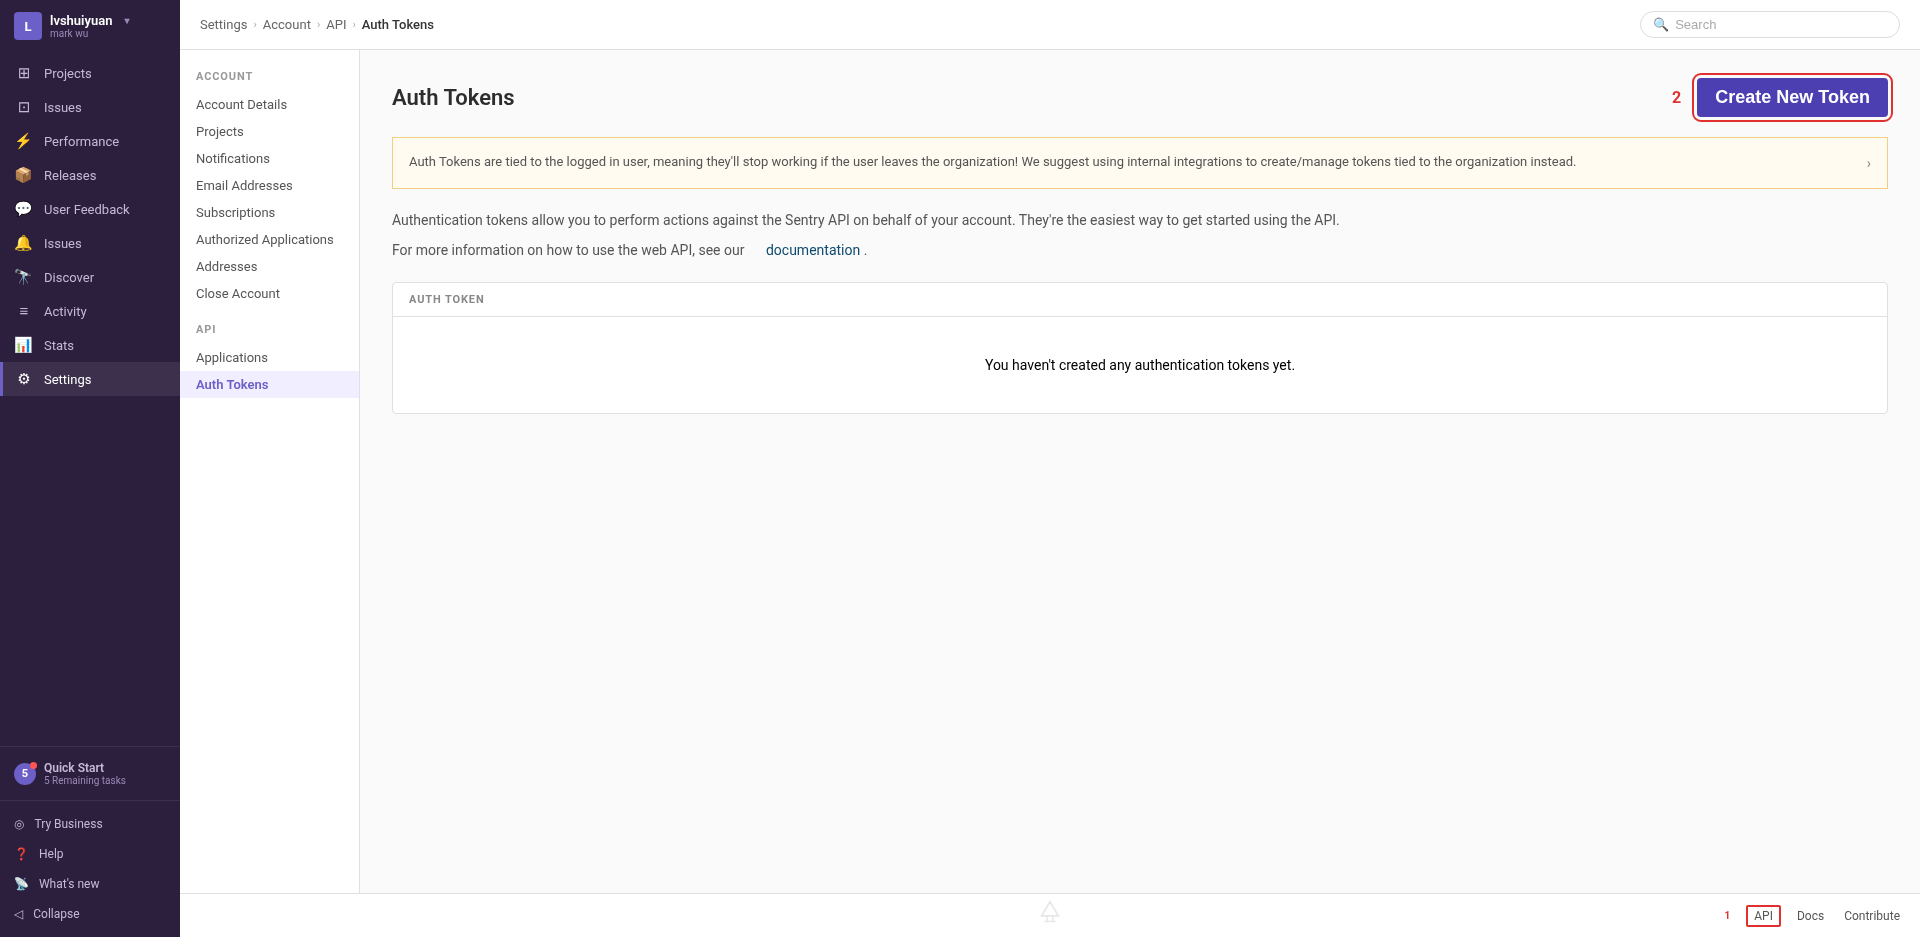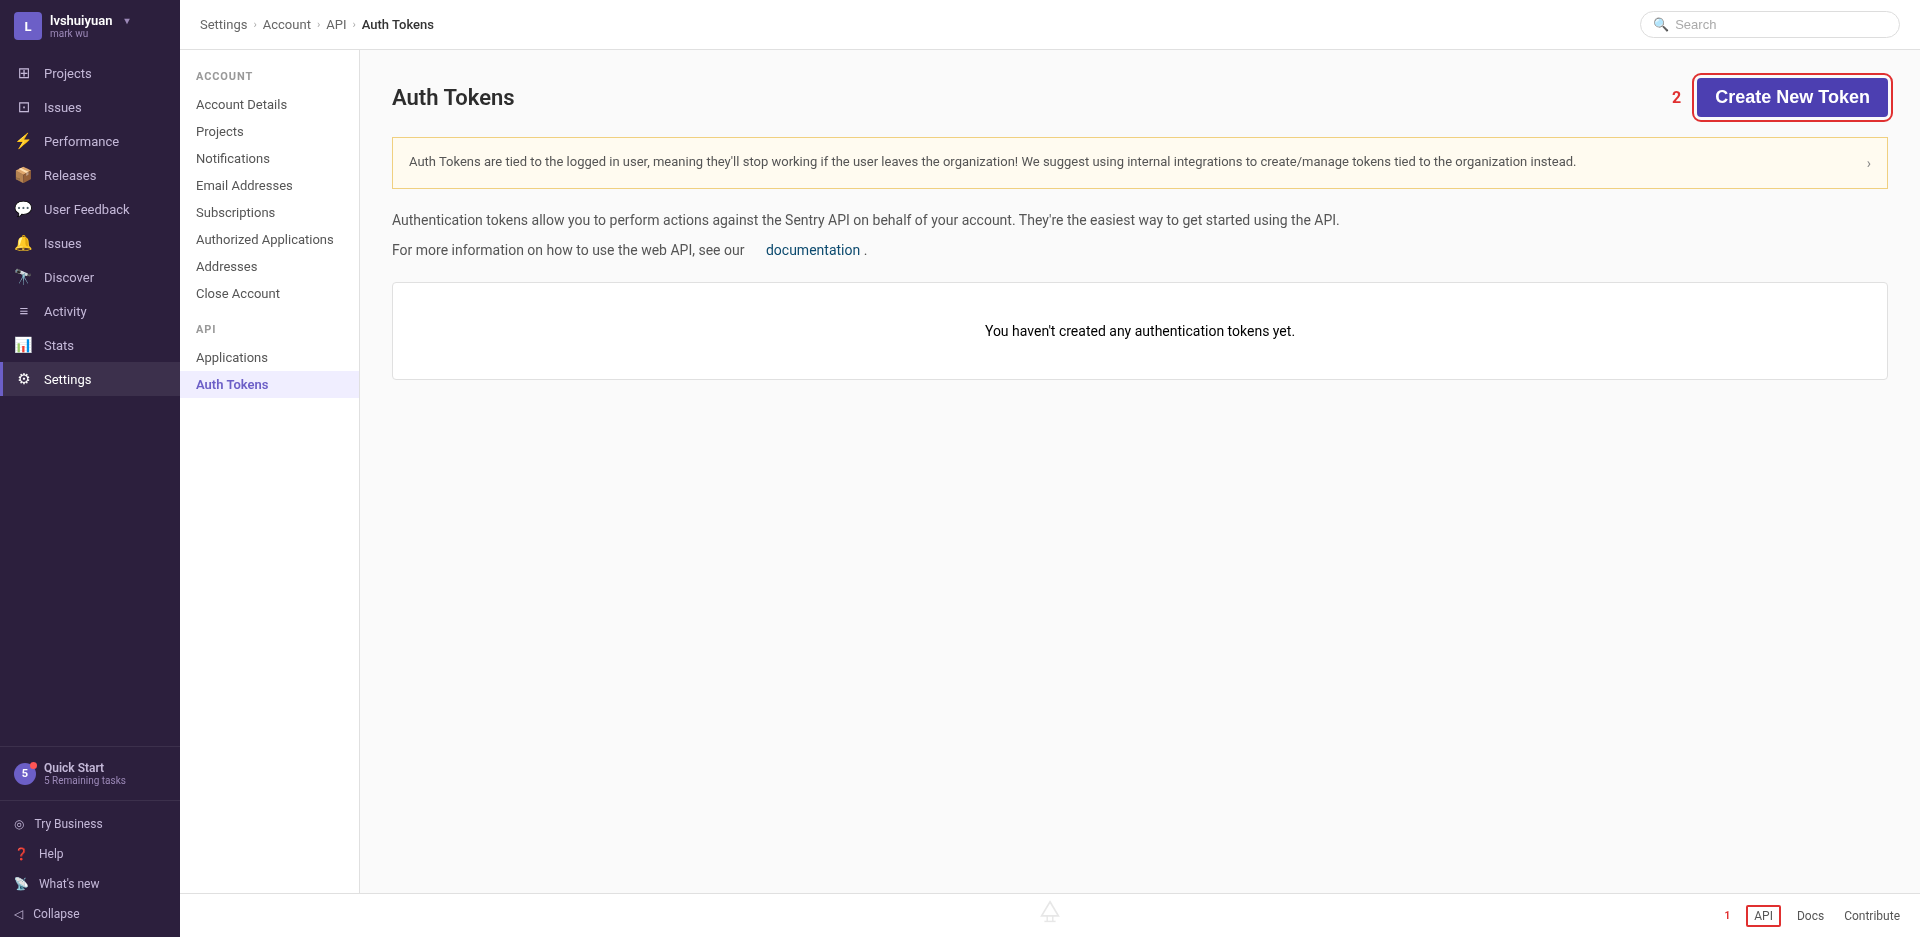--- a/index.html
+++ b/index.html
@@ -495,20 +495,21 @@
 
         <p class="info-text">Authentication tokens allow you to perform actions against the Sentry API on behalf of your account. They're the easiest way to get started using the API.</p>
 
         <p class="info-text">
           <span>For more information on how to use the web API, see our</span>
           <a class="info-link" href="#">documentation</a>
           <span>.</span>
         </p>
 
         <div class="token-table">
+          <div class="token-table-header">AUTH TOKEN</div>
           <div class="token-table-empty">You haven't created any authentication tokens yet.</div>
         </div>
       </div>
     </div>
 
     <div class="bottom-bar">
       <div class="bottom-logo">
         <svg width="28" height="28" viewBox="0 0 200 200" fill="none" xmlns="http://www.w3.org/2000/svg" opacity="0.4">
           <path d="M100 20 L160 120 L40 120 Z" stroke="#888" stroke-width="12" fill="none"></path>
           <path d="M80 120 L80 160" stroke="#888" stroke-width="10"></path>

